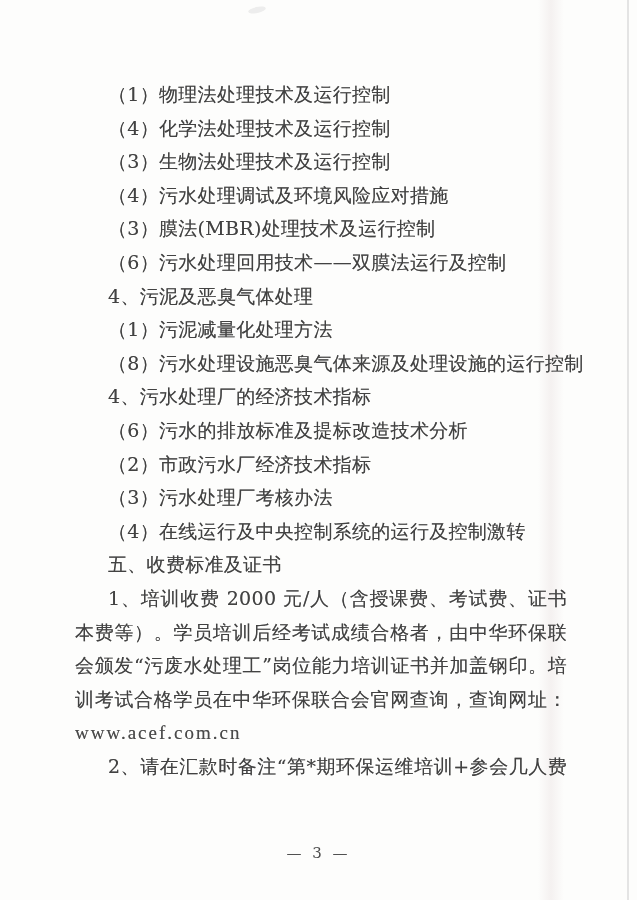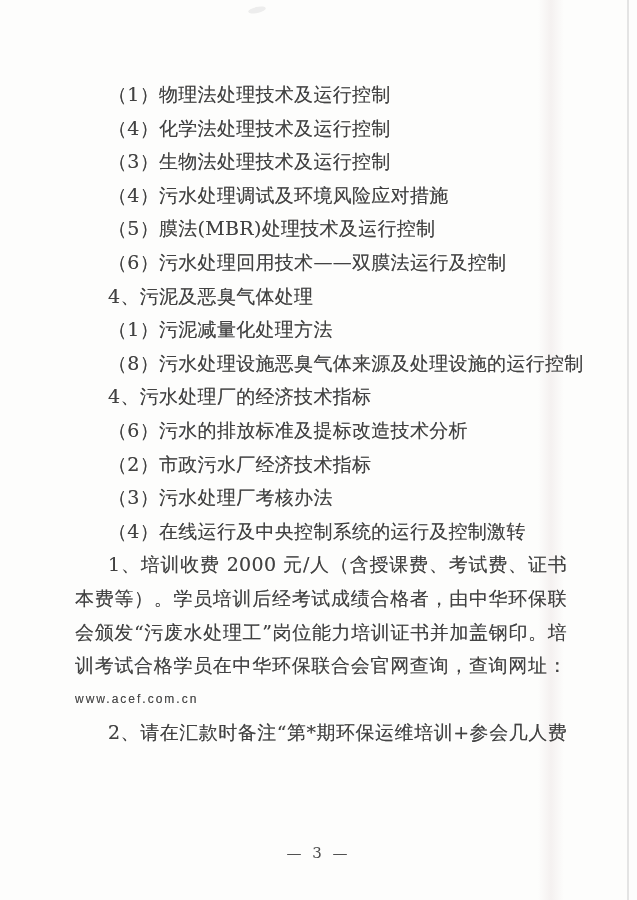--- a/index.html
+++ b/index.html
@@ -63,22 +63,22 @@
   .line.indent {
     padding-left: 33px;
   }
   .line.jlast {
     white-space: normal;
     text-align: justify;
     text-align-last: justify;
     overflow: hidden;
   }
   .line.mono {
-    font-family: Liberation Sans, sans-serif;
-    font-size: 12px;
+    font-family: Liberation Serif, serif;
+    font-size: 19px;
     letter-spacing: 2px;
     color: #4a4a4a;
   }
   .footer {
     position: absolute;
     top: 843px;
     left: 0;
     width: 100%;
     text-align: center;
     font-size: 15px;
@@ -94,30 +94,31 @@
 
   <div class="scan-smudge"></div>
   <div class="scan-streak"></div>
   <div class="scan-edge"></div>
 
   <div class="content">
     <div class="line indent">（1）物理法处理技术及运行控制</div>
     <div class="line indent">（4）化学法处理技术及运行控制</div>
     <div class="line indent">（3）生物法处理技术及运行控制</div>
     <div class="line indent">（4）污水处理调试及环境风险应对措施</div>
-    <div class="line indent">（5）膜法(MBR)处理技术及运行控制</div>
+    <div class="line indent">（3）膜法(MBR)处理技术及运行控制</div>
     <div class="line indent">（6）污水处理回用技术——双膜法运行及控制</div>
     <div class="line indent">4、污泥及恶臭气体处理</div>
     <div class="line indent">（1）污泥减量化处理方法</div>
     <div class="line indent">（8）污水处理设施恶臭气体来源及处理设施的运行控制</div>
     <div class="line indent">4、污水处理厂的经济技术指标</div>
     <div class="line indent">（6）污水的排放标准及提标改造技术分析</div>
     <div class="line indent">（2）市政污水厂经济技术指标</div>
     <div class="line indent">（3）污水处理厂考核办法</div>
     <div class="line indent">（4）在线运行及中央控制系统的运行及控制激转</div>
+    <div class="line indent">五、收费标准及证书</div>
     <div class="line indent jlast">1、培训收费 2000 元/人（含授课费、考试费、证书工</div>
     <div class="line jlast">本费等）。学员培训后经考试成绩合格者，由中华环保联合</div>
     <div class="line jlast">会颁发“污废水处理工”岗位能力培训证书并加盖钢印。培</div>
     <div class="line jlast">训考试合格学员在中华环保联合会官网查询，查询网址：</div>
     <div class="line mono">www.acef.com.cn</div>
     <div class="line indent jlast">2、请在汇款时备注“第*期环保运维培训+参会几人费</div>
   </div>
 
   <div class="footer">— 3 —</div>
 

